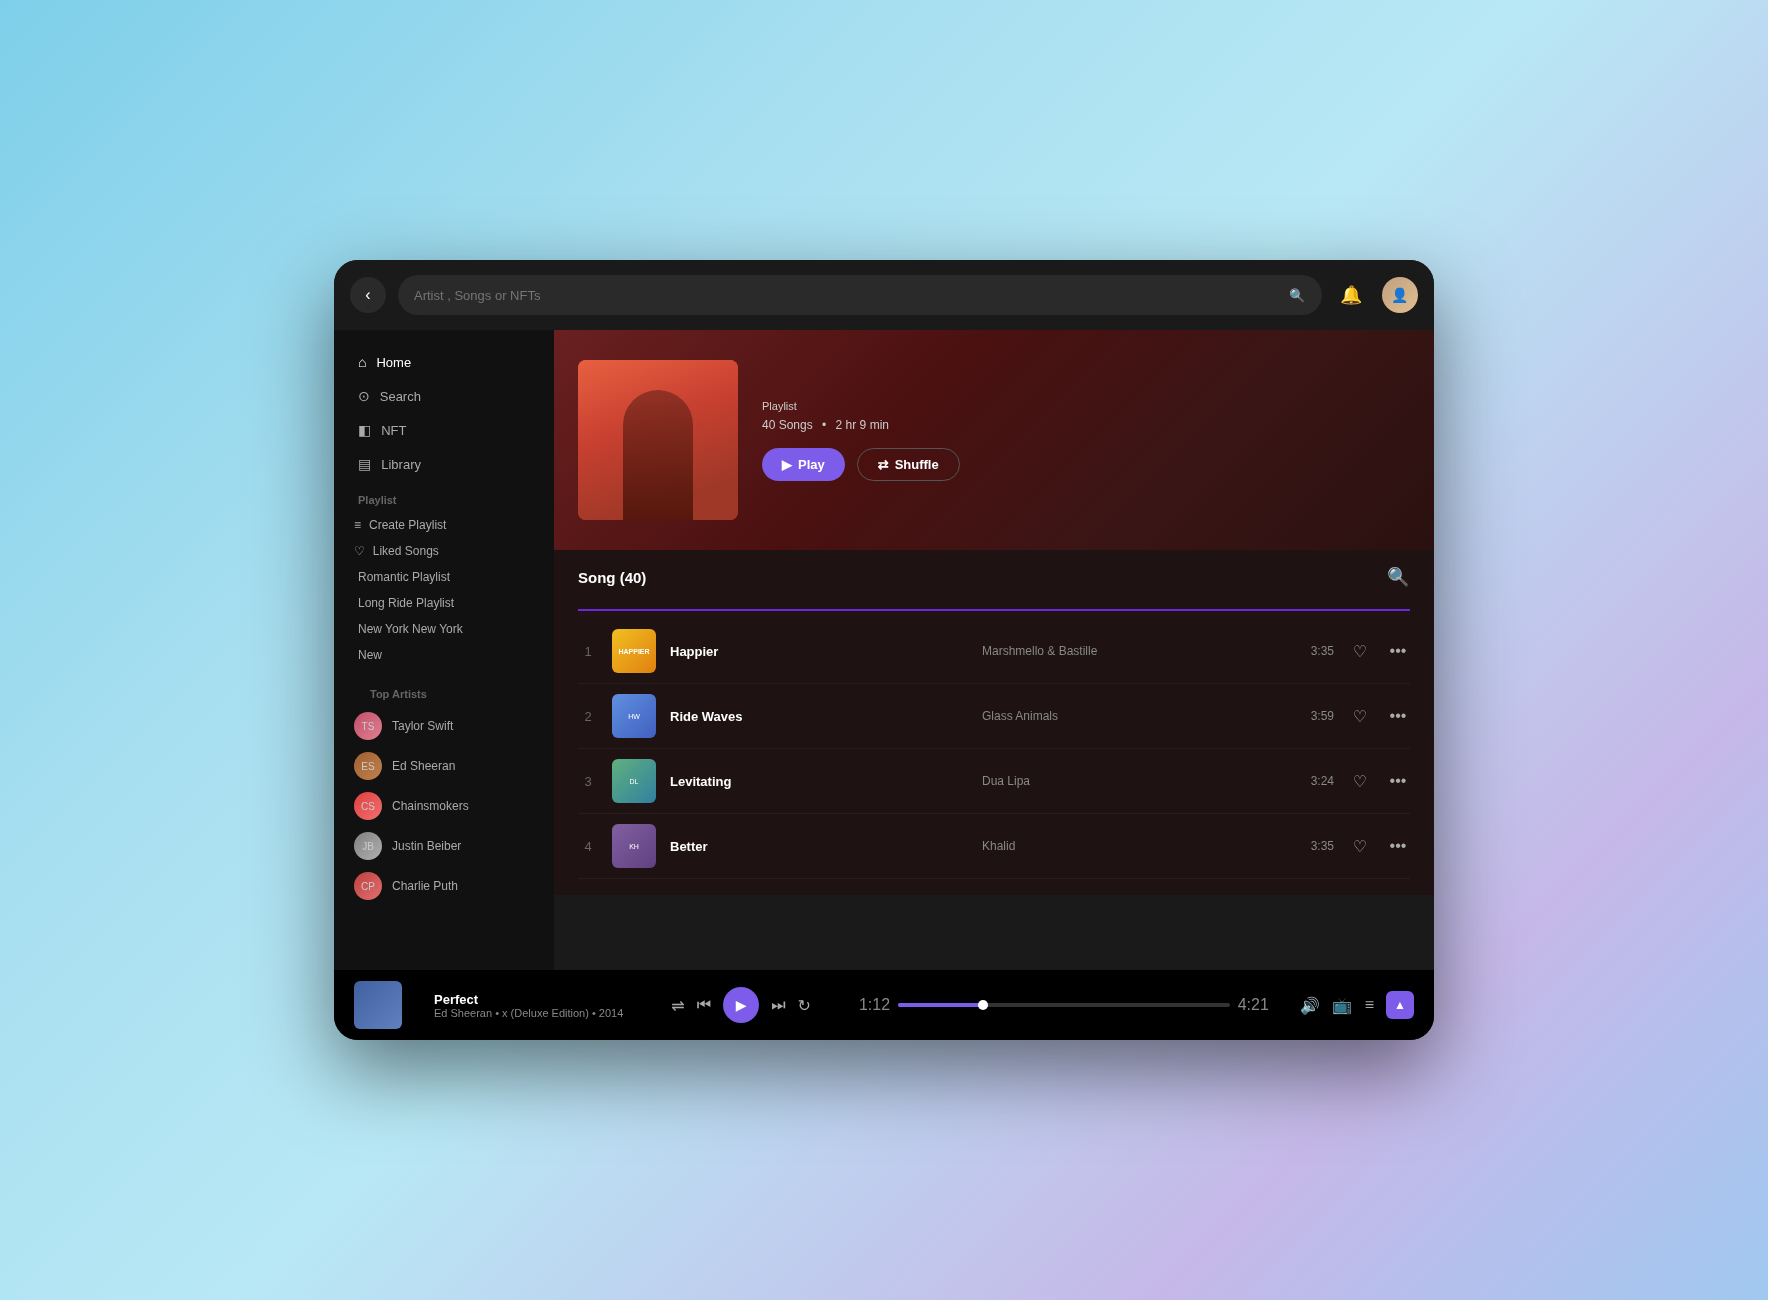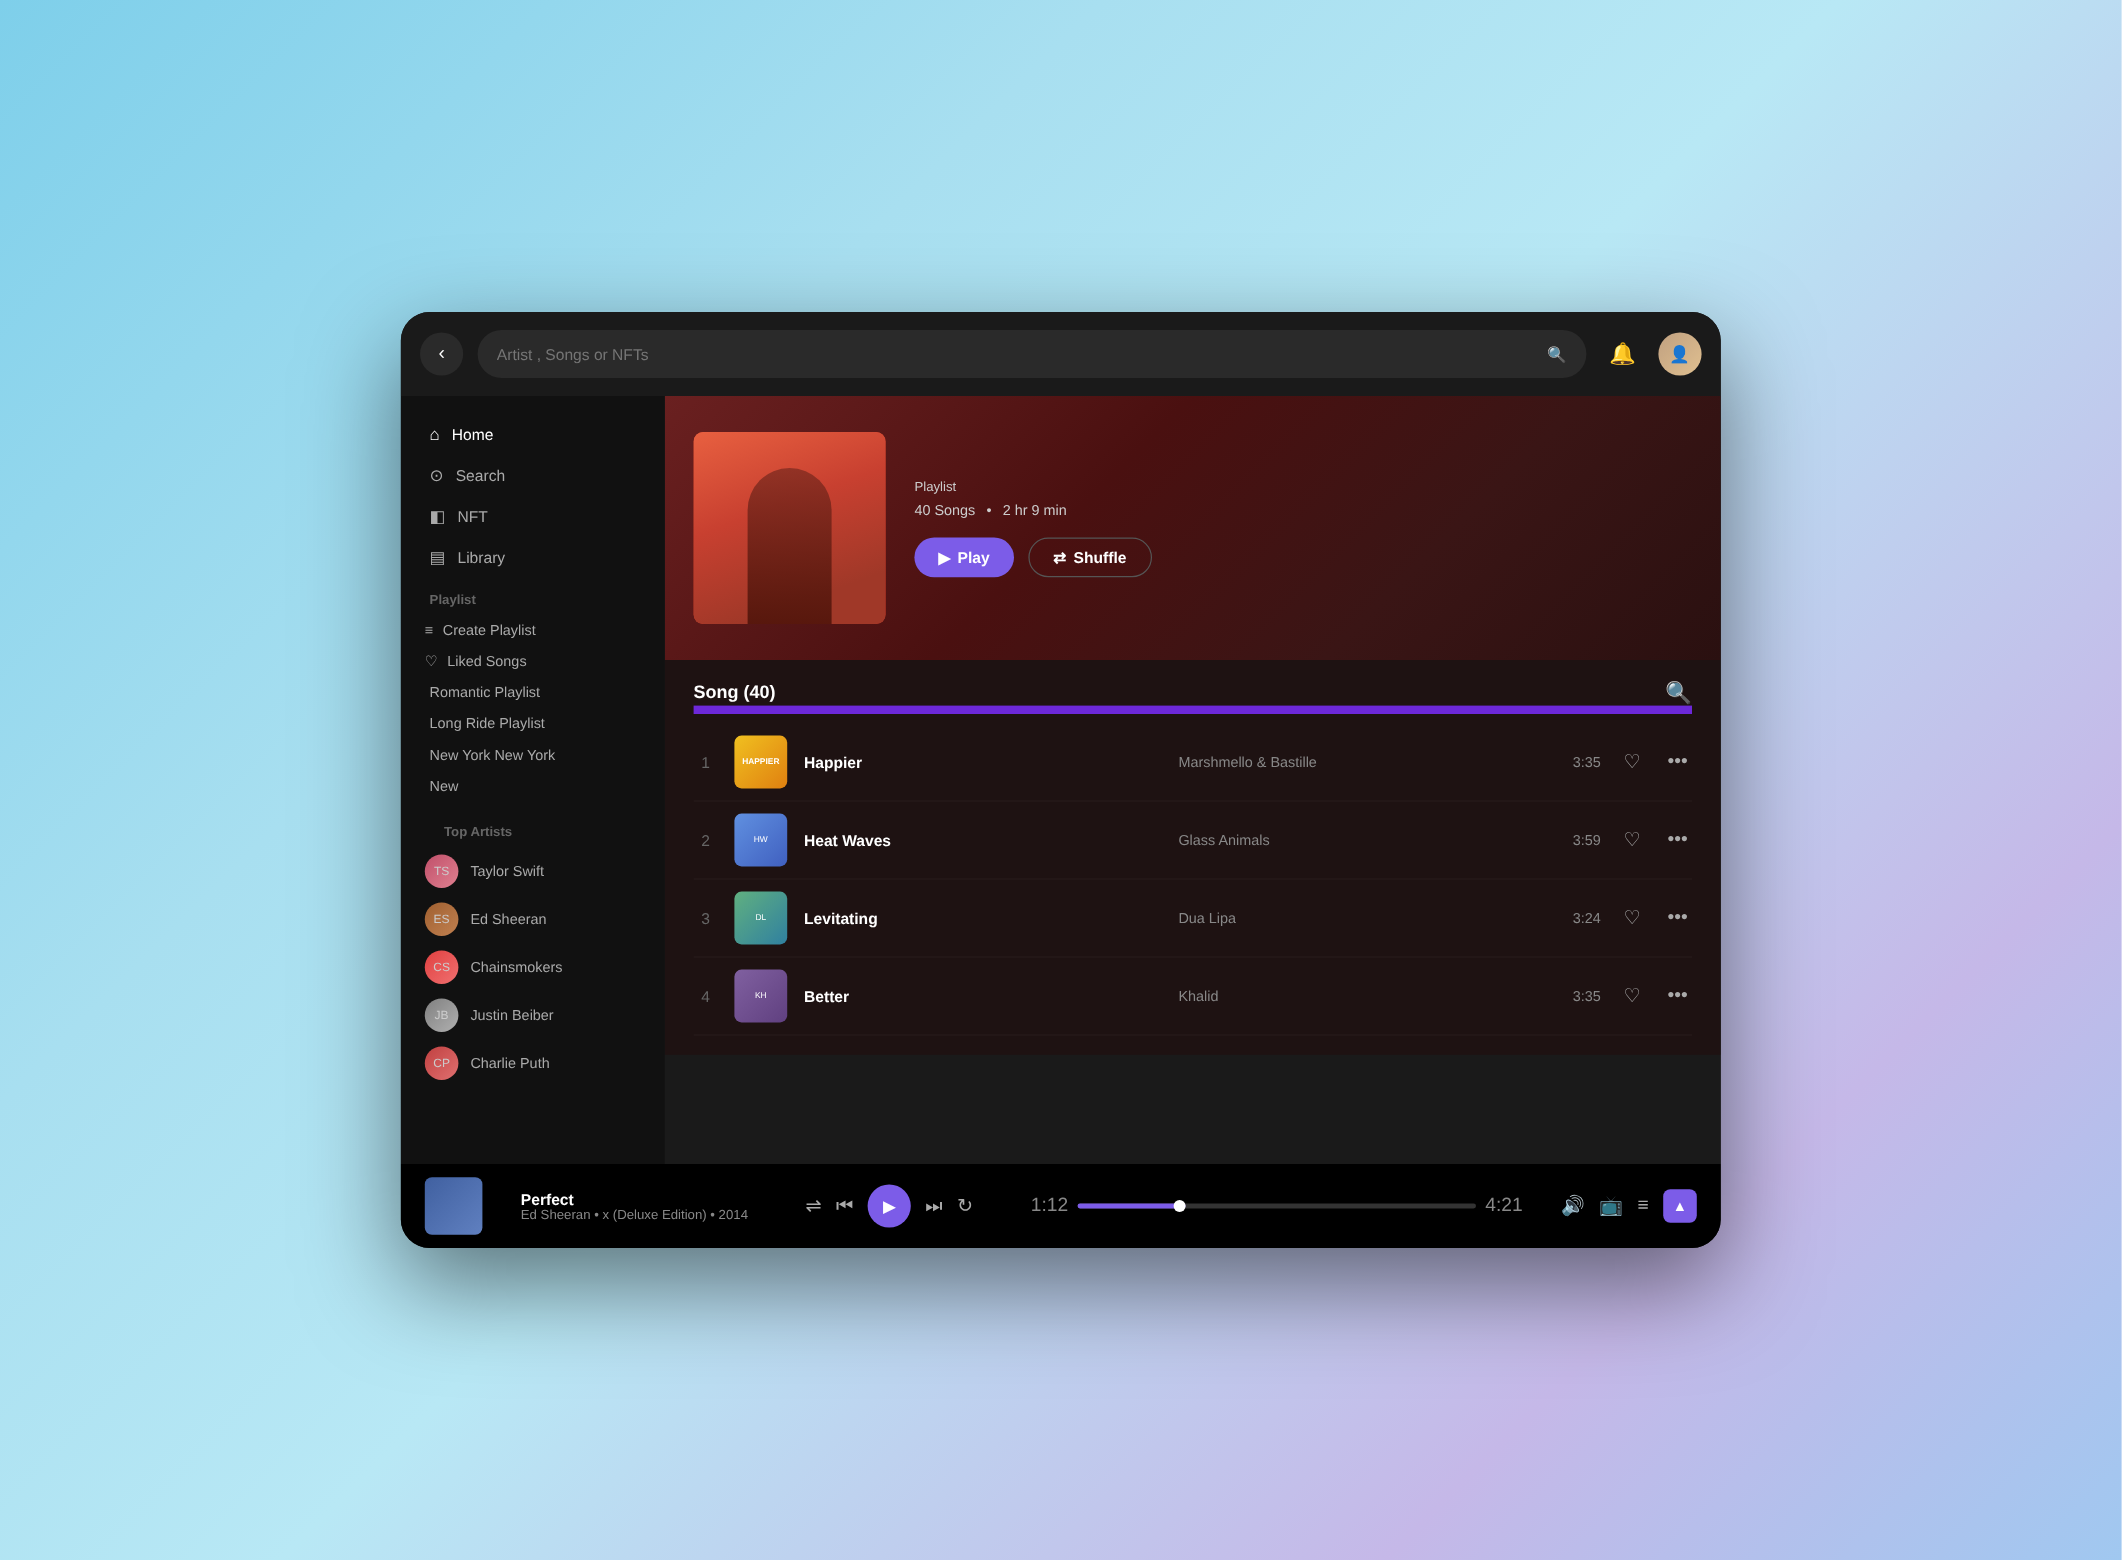--- a/index.html
+++ b/index.html
@@ -299,22 +299,22 @@
     }
     .songs-list {
       background: #1e1212;
       padding: 16px 24px;
     }
     .songs-header {
       display: flex;
       align-items: center;
       justify-content: space-between;
       margin-bottom: 8px;
-      padding-bottom: 0;
-      border-bottom: 7px solid #6d28d9;
+      padding-bottom: 21px;
+      border-bottom: 2px solid #6d28d9;
     }
     .songs-count {
       color: #fff;
       font-size: 15px;
       font-weight: 600;
     }
     .search-songs-icon {
       color: #aaa;
       font-size: 18px;
       cursor: pointer;
@@ -614,21 +614,21 @@
           <span class="song-duration">3:35</span>
           <span class="song-heart">♡</span>
           <span class="song-more">•••</span>
         </div>
 
         <div class="song-row">
           <span class="song-num">2</span>
           <div class="song-thumb song-thumb-heatwaves">
             <span style="font-size:7px;color:#fff;">HW</span>
           </div>
-          <span class="song-title">Heat Waves</span>
+          <span class="song-title">Ride Waves</span>
           <span class="song-artist">Glass Animals</span>
           <span class="song-duration">3:59</span>
           <span class="song-heart">♡</span>
           <span class="song-more">•••</span>
         </div>
 
         <div class="song-row">
           <span class="song-num">3</span>
           <div class="song-thumb song-thumb-levitating">
             <span style="font-size:7px;color:#fff;">DL</span>

